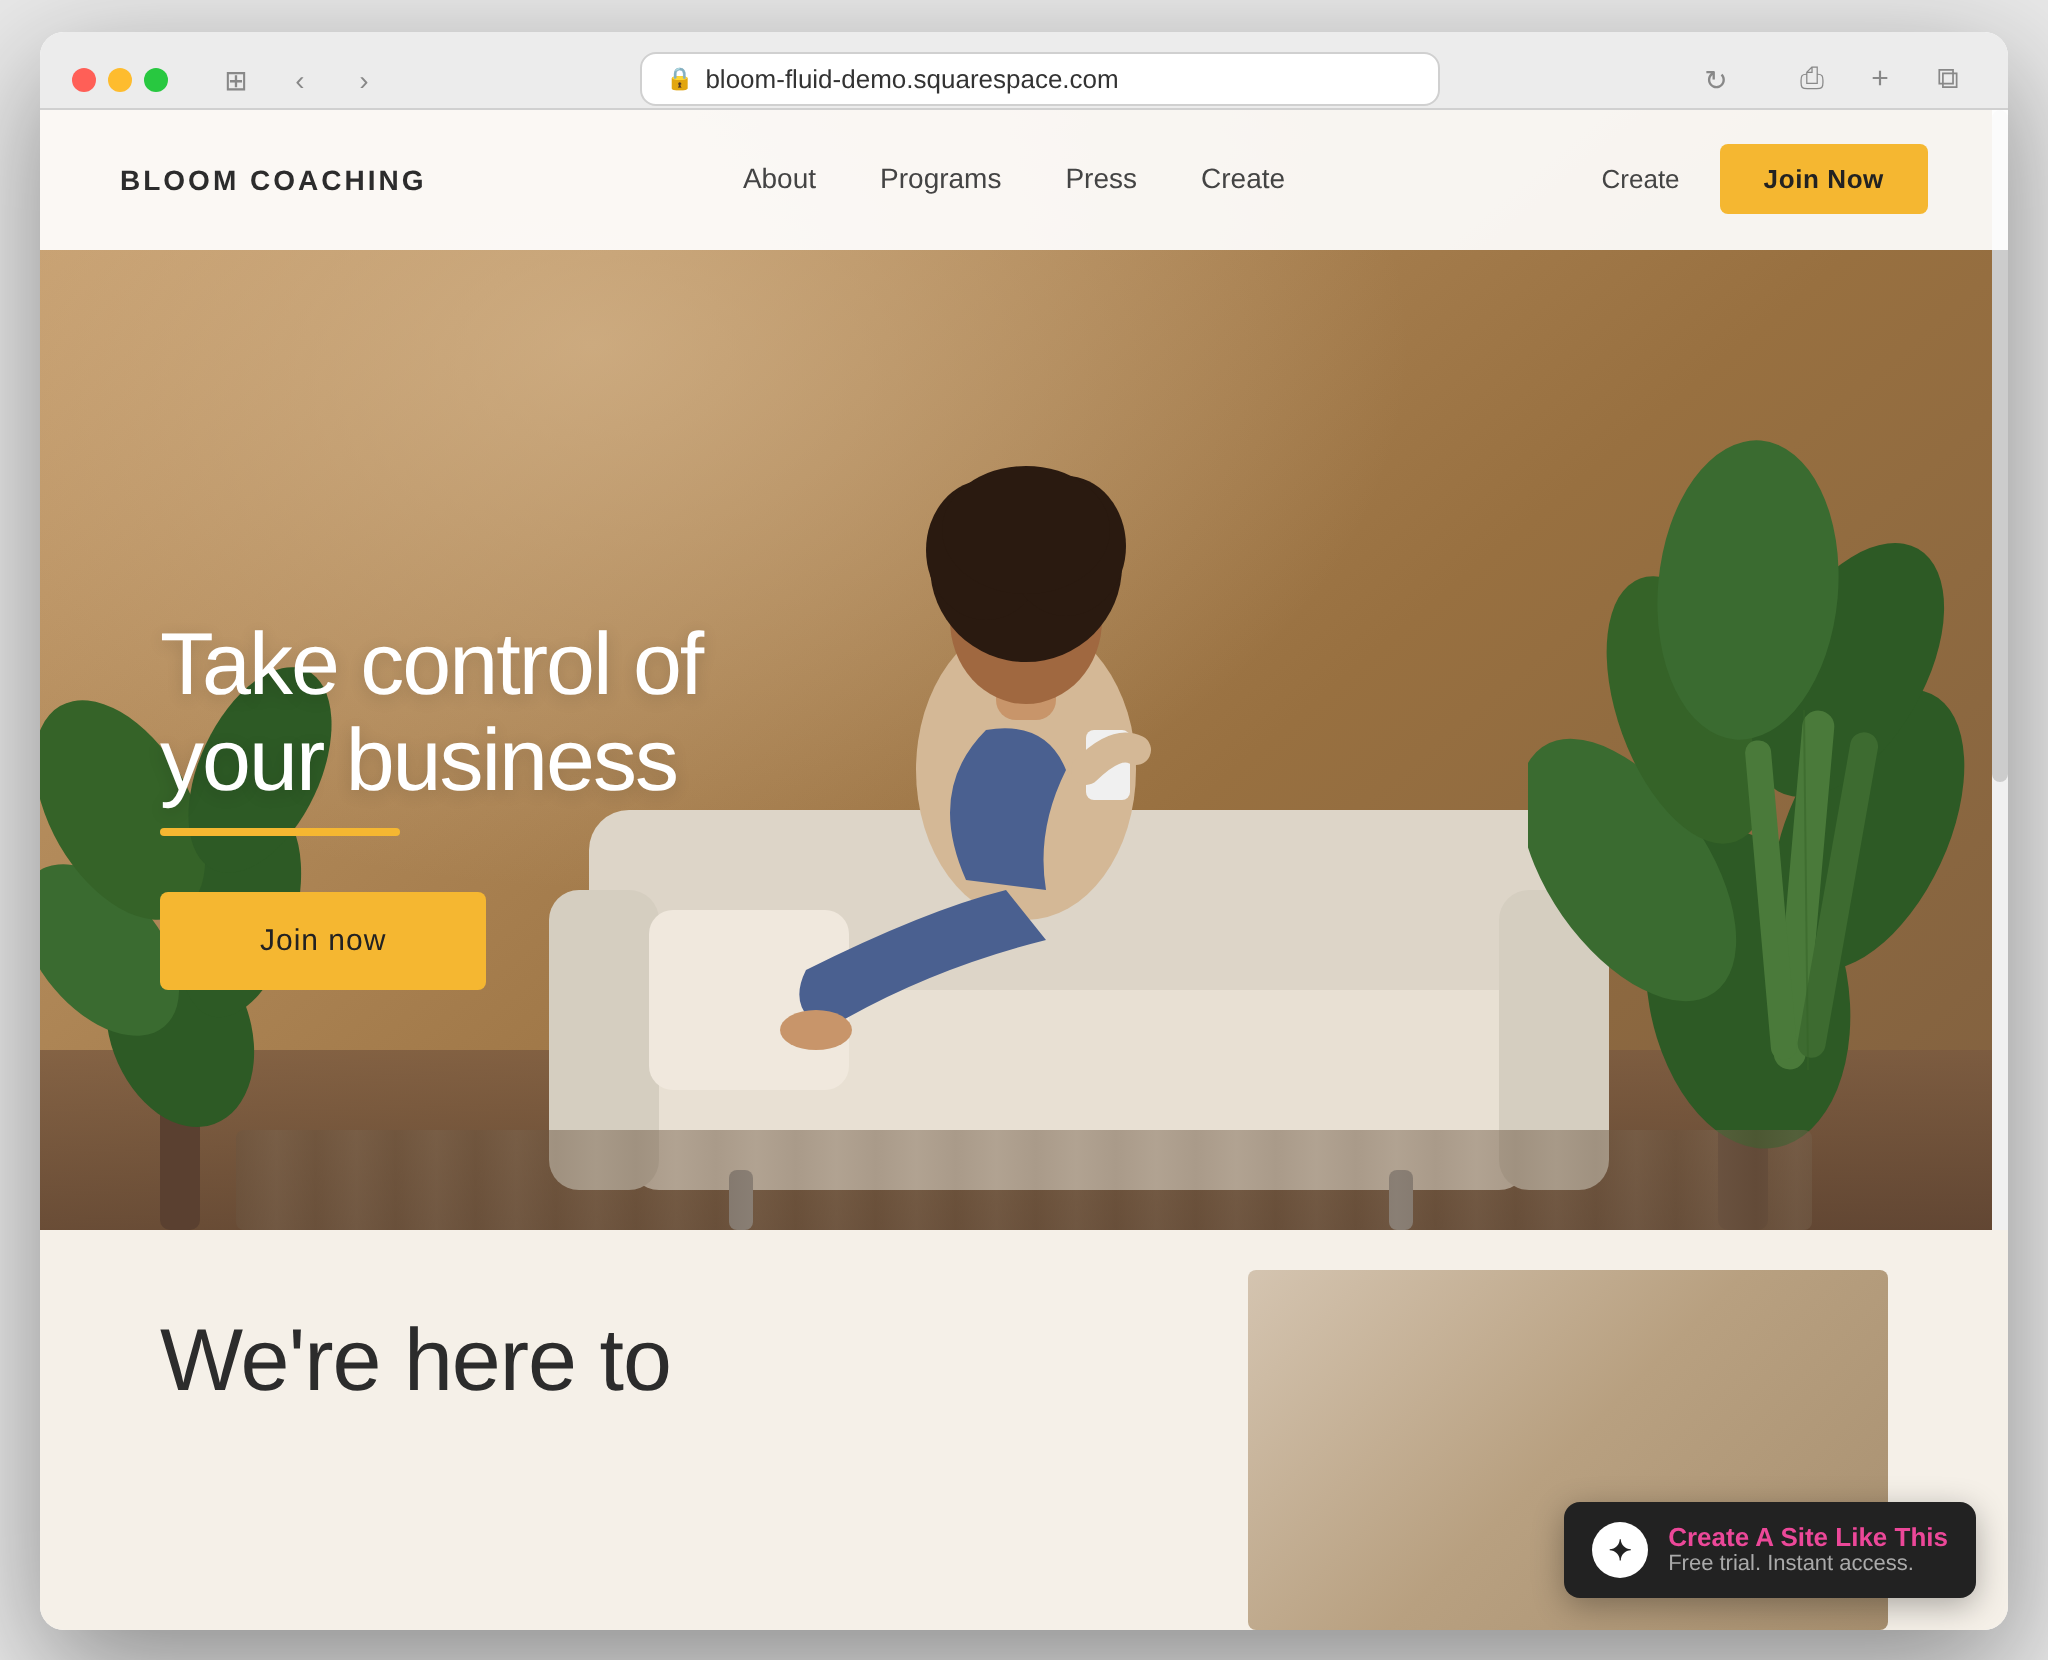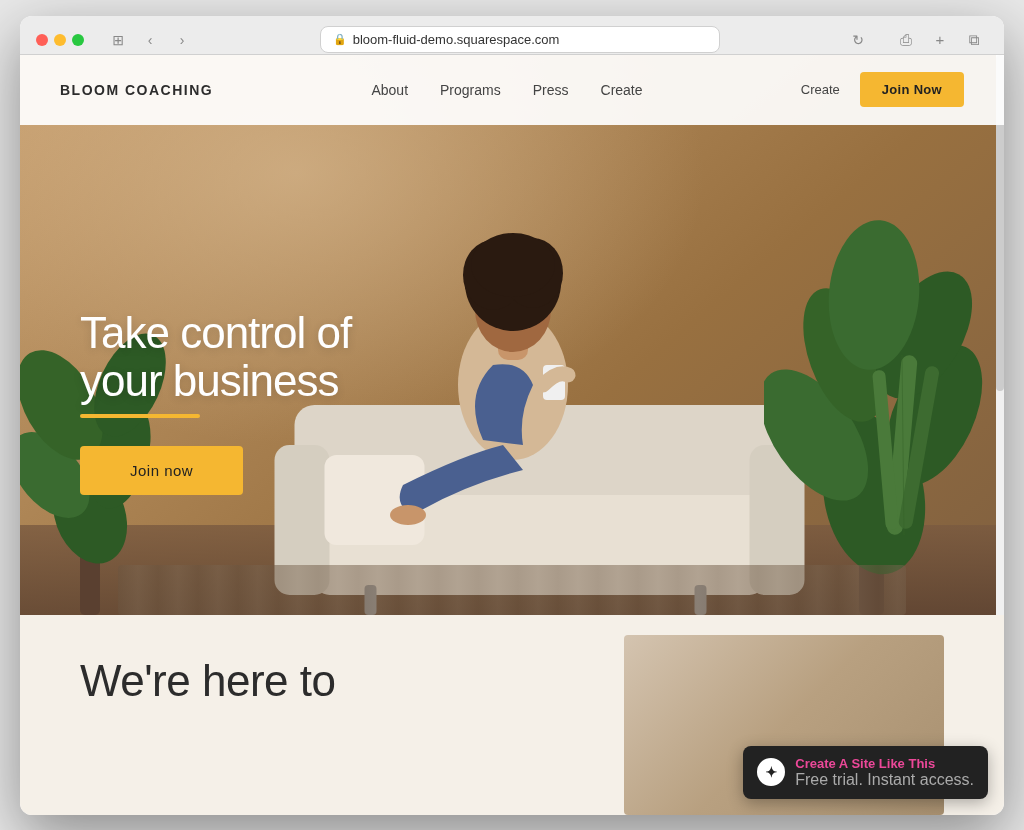--- a/index.html
+++ b/index.html
@@ -296,21 +296,21 @@
       flex-shrink: 0;
     }
 
     .sq-text-main {
       font-size: 13px;
       font-weight: 600;
       color: #ec4899;
     }
 
     .sq-text-sub {
-      font-size: 16px;
+      font-size: 11px;
       color: #aaa;
     }
 
     
     .scene {
       position: absolute;
       inset: 0;
     }
 
     

